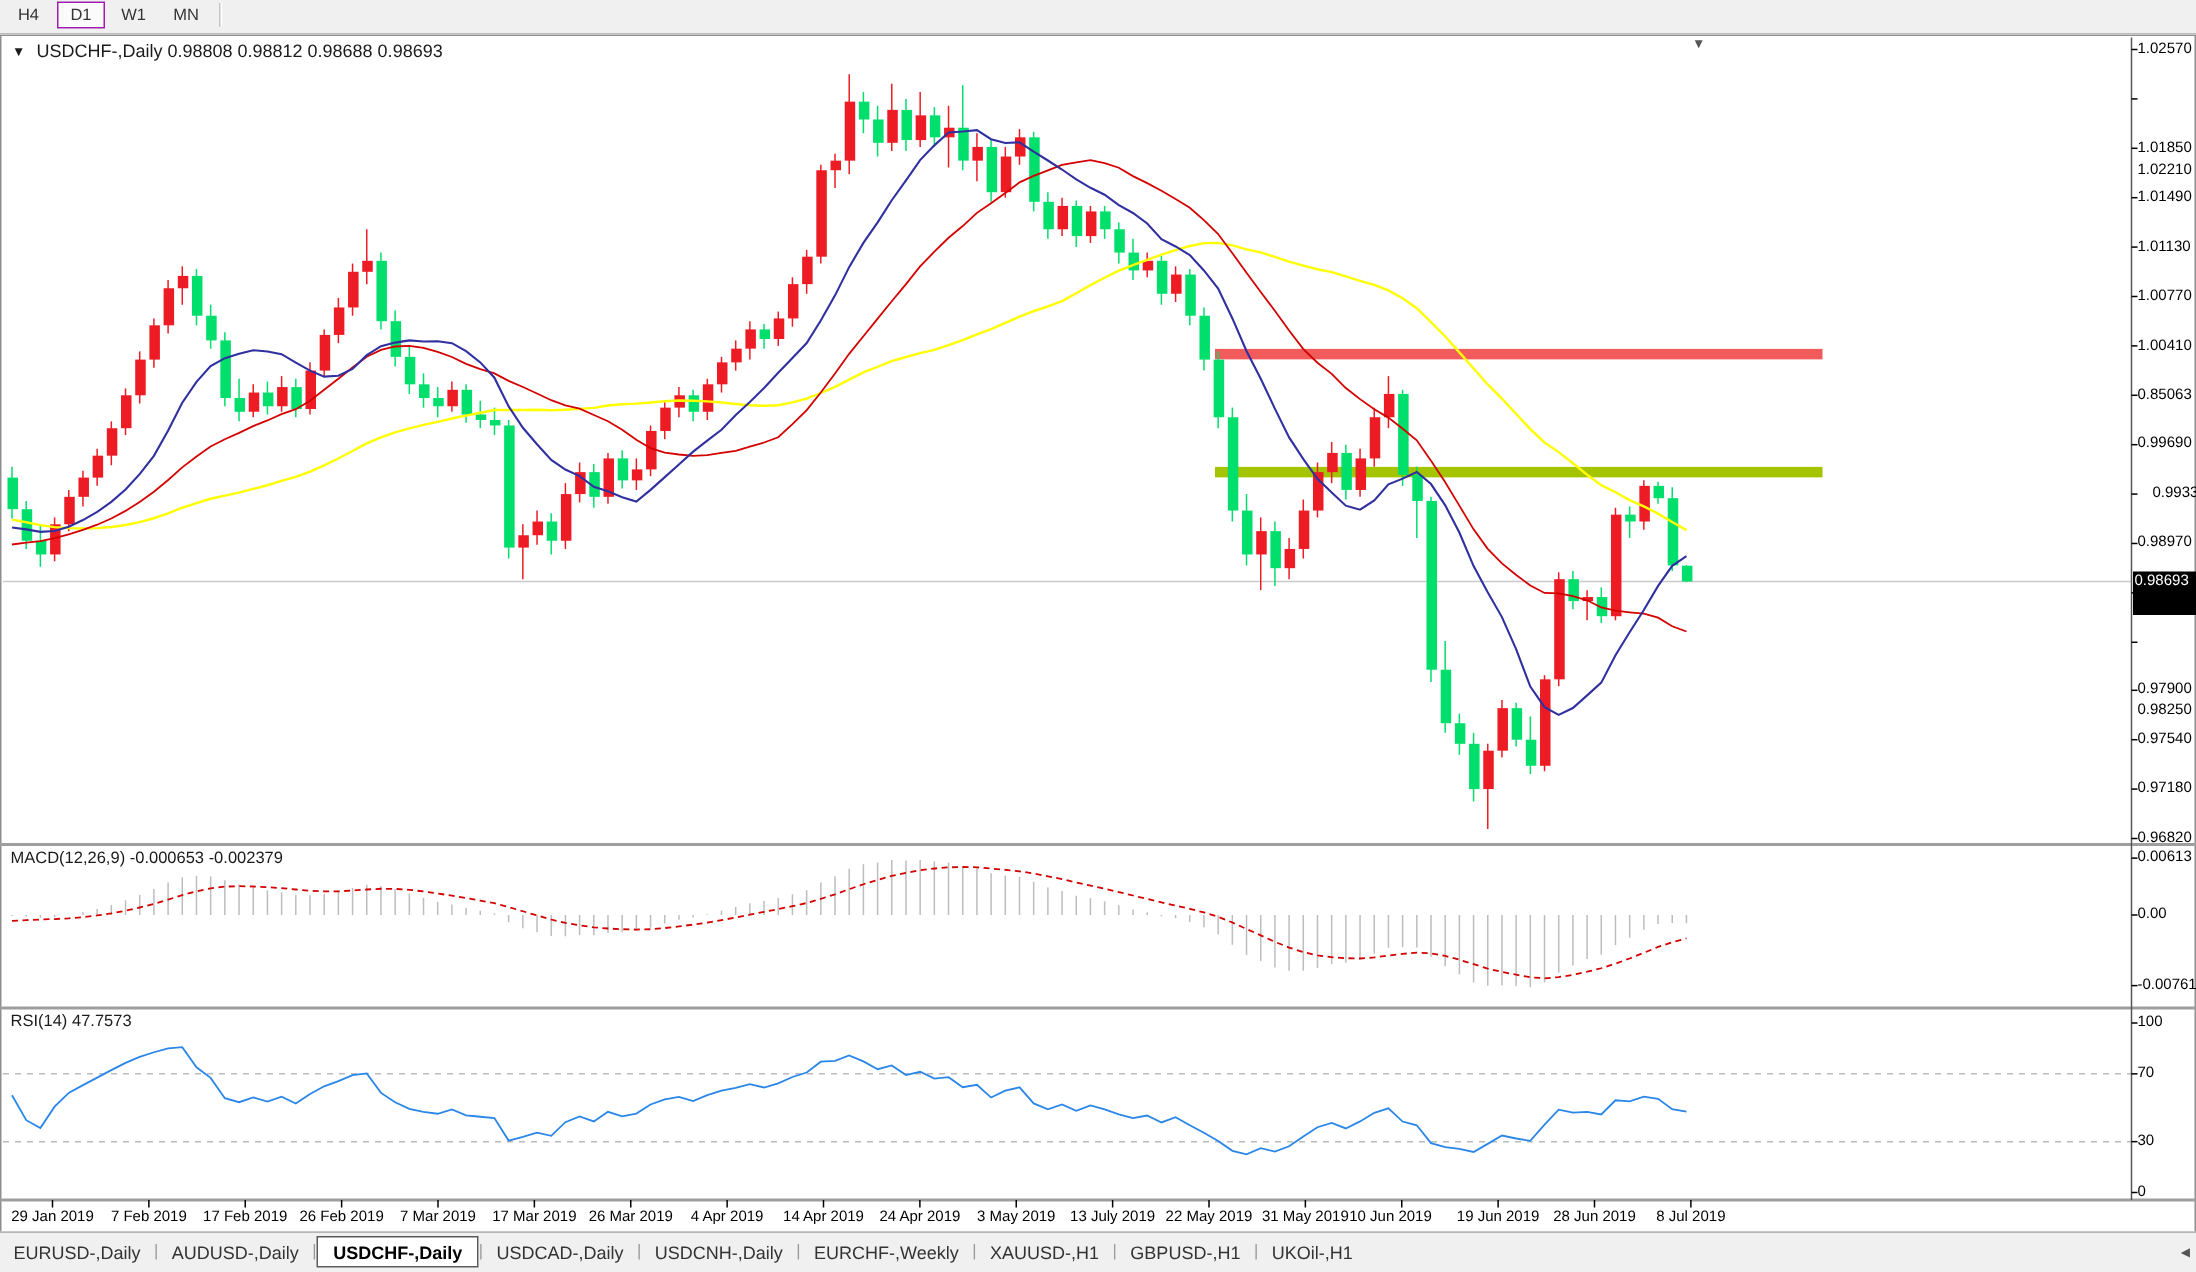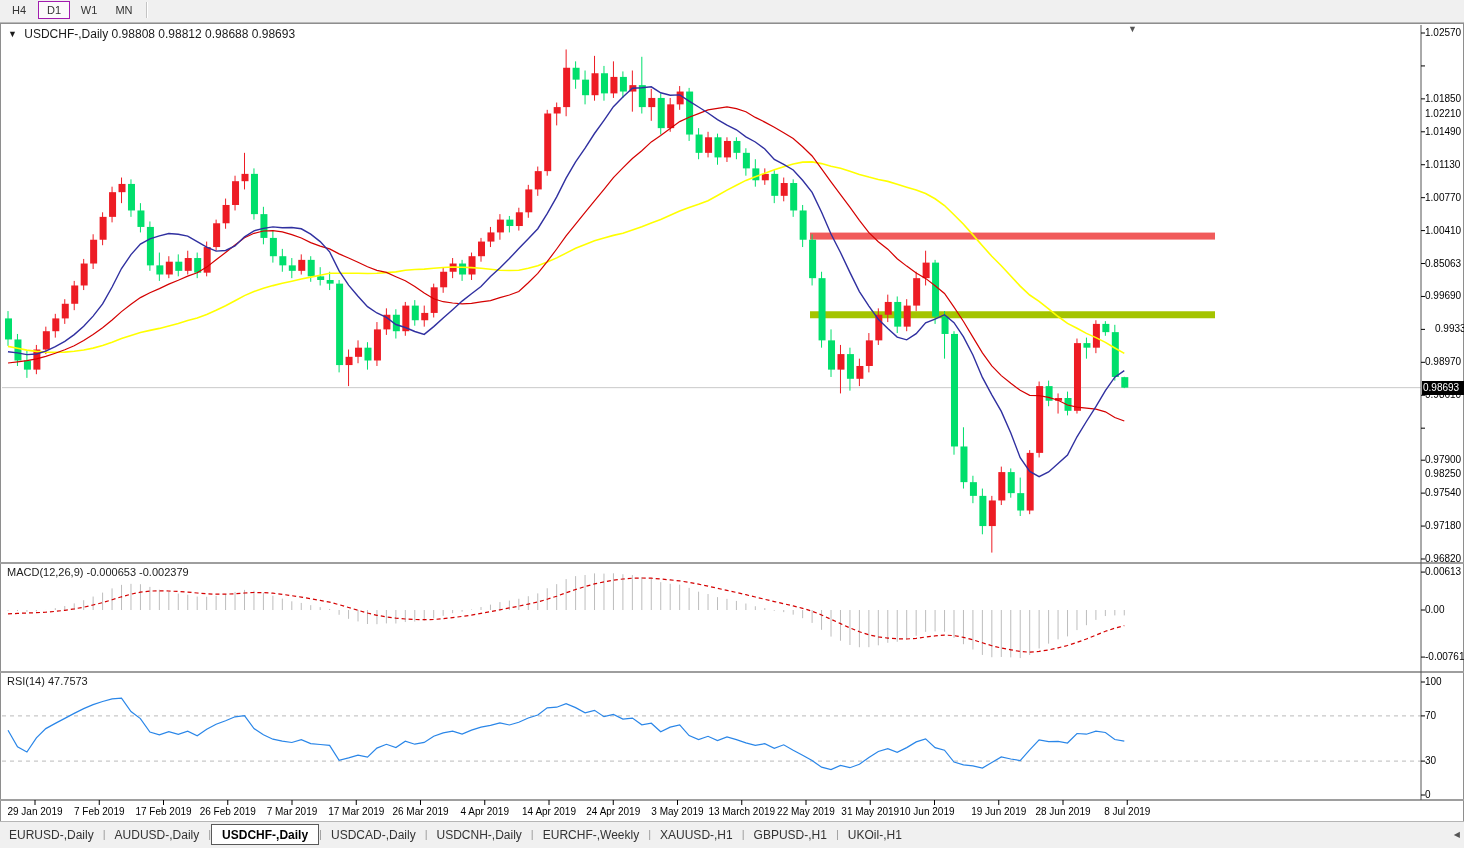--- a/index.html
+++ b/index.html
@@ -18,21 +18,21 @@
     background:#fff;z-index:1;}
   #plot{position:absolute;left:0;top:0;width:1464px;height:848px;z-index:5;}
   #labels{position:absolute;left:0;top:0;width:1464px;height:848px;z-index:10;pointer-events:none;}
   #chart-title{position:absolute;left:8px;top:27px;font-size:12px;color:#1b1b1b;z-index:12;}
   #chart-title .tri{font-size:9px;margin-right:4px;position:relative;top:-1px;}
   #macd-label{position:absolute;left:7px;top:566px;font-size:11px;color:#1b1b1b;z-index:12;}
   #rsi-label{position:absolute;left:7px;top:675px;font-size:11px;color:#1b1b1b;z-index:12;}
   #shift-marker{position:absolute;left:1128px;top:24px;font-size:9px;color:#555;z-index:12;}
   .plabel{position:absolute;left:1425px;width:38px;font-size:10px;color:#000;text-align:left;}
   .dlabel{position:absolute;top:806px;width:70px;margin-left:-35px;text-align:center;font-size:10px;color:#000;}
-  #price-tag{position:absolute;left:1422px;width:41px;height:14px;background:#000;color:#fff;
+  #price-tag{position:absolute;left:1422px;width:41px;height:29px;background:#000;color:#fff;
     font-size:10px;line-height:13px;padding-left:1px;z-index:11;}
   
   #tabbar{position:absolute;left:0;top:821px;width:1464px;height:27px;background:#f0f0f0;
     border-top:1px solid #b5b5b5;z-index:30;}
   .tab{display:inline-block;font-size:12px;color:#333;padding:4px 9px 3px 9px;margin-top:2px;
     vertical-align:top;}
   .tab.active{background:#fff;border:1px solid #5a5a5a;font-weight:bold;color:#000;
     padding:3px 10px 2px 10px;}
   .tab-sep{display:inline-block;color:#9a9a9a;font-size:11px;margin-top:6px;vertical-align:top;}
   #tab-scroll{position:absolute;right:4px;top:8px;font-size:8px;color:#555;}
@@ -495,21 +495,21 @@
       <div class="dlabel" style="left: 99.25px;">7 Feb 2019</div>
       <div class="dlabel" style="left: 163.5px;">17 Feb 2019</div>
       <div class="dlabel" style="left: 227.75px;">26 Feb 2019</div>
       <div class="dlabel" style="left: 292px;">7 Mar 2019</div>
       <div class="dlabel" style="left: 356.25px;">17 Mar 2019</div>
       <div class="dlabel" style="left: 420.5px;">26 Mar 2019</div>
       <div class="dlabel" style="left: 484.75px;">4 Apr 2019</div>
       <div class="dlabel" style="left: 549px;">14 Apr 2019</div>
       <div class="dlabel" style="left: 613.25px;">24 Apr 2019</div>
       <div class="dlabel" style="left: 677.5px;">3 May 2019</div>
-      <div class="dlabel" style="left: 741.75px;">13 March 2019</div>
+      <div class="dlabel" style="left: 741.75px;">13 July 2019</div>
       <div class="dlabel" style="left: 806px;">22 May 2019</div>
       <div class="dlabel" style="left: 870.25px;">31 May 2019</div>
       <div class="dlabel" style="left: 927px;">10 Jun 2019</div>
       <div class="dlabel" style="left: 998.75px;">19 Jun 2019</div>
       <div class="dlabel" style="left: 1063px;">28 Jun 2019</div>
       <div class="dlabel" style="left: 1127.25px;">8 Jul 2019</div>
     </div>
 
   <div id="chart-title">
     <span class="tri">▼</span>

